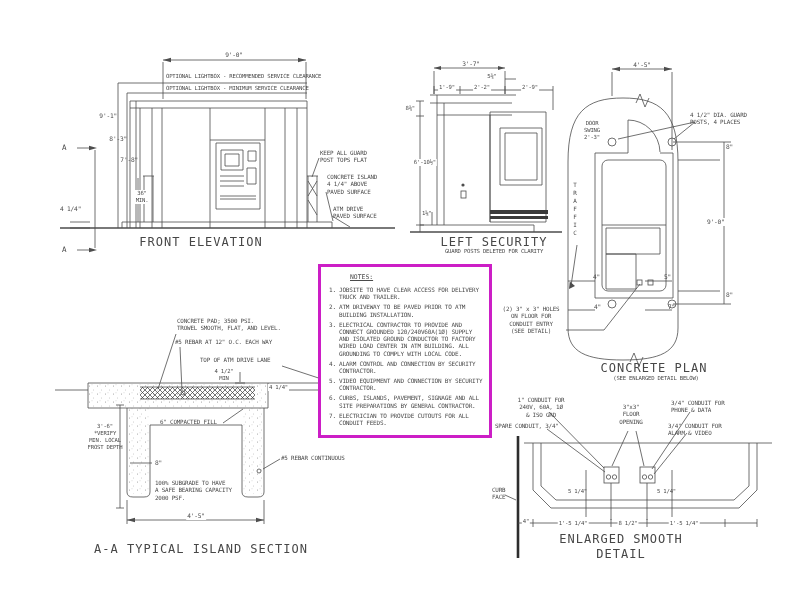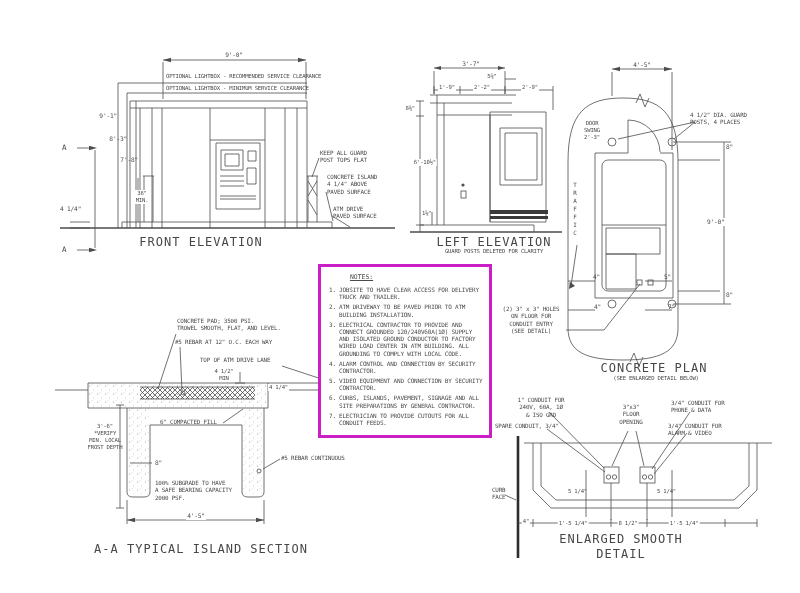--- a/index.html
+++ b/index.html
@@ -162,21 +162,21 @@
   <div class="lbl big c" style="left:201px;top:235px">FRONT ELEVATION</div>
 
   <div class="lbl dim c" style="left:471px;top:60px">3'-7"</div>
   <div class="lbl t55 c" style="left:492px;top:73px">5¾"</div>
   <div class="lbl t55 c wbg" style="left:447px;top:84px">1'-9"</div>
   <div class="lbl t55 c wbg" style="left:482px;top:84px">2'-2"</div>
   <div class="lbl t55 c wbg" style="left:530px;top:84px">2'-9"</div>
   <div class="lbl t55 r" style="left:415px;top:105px">8¾"</div>
   <div class="lbl t55 r wbg" style="left:437px;top:159px">6'-10½"</div>
   <div class="lbl t55" style="left:422px;top:210px">1⅝"</div>
-  <div class="lbl big c" style="left:494px;top:235px">LEFT ELEVATION</div>
+  <div class="lbl big c" style="left:494px;top:235px">LEFT SECURITY</div>
   <div class="lbl t55 c" style="left:494px;top:248px">GUARD POSTS DELETED FOR CLARITY</div>
   <div class="lbl t58 vert" style="left:571px;top:182px">TRAFFIC</div>
 
   <div class="lbl dim c" style="left:642px;top:61px">4'-5"</div>
   <div class="lbl t55 c wbg" style="left:592px;top:120px">DOOR
 SWING
 2'-3"</div>
   <div class="lbl t58" style="left:690px;top:112px">4 1/2" DIA. GUARD
 POSTS, 4 PLACES</div>
   <div class="lbl dim" style="left:726px;top:143px">8"</div>

